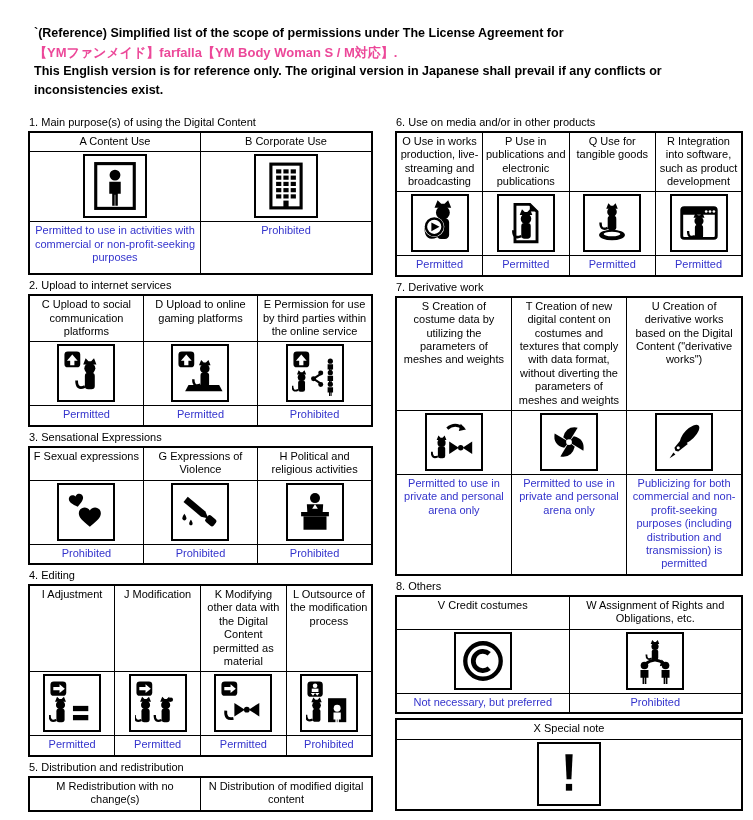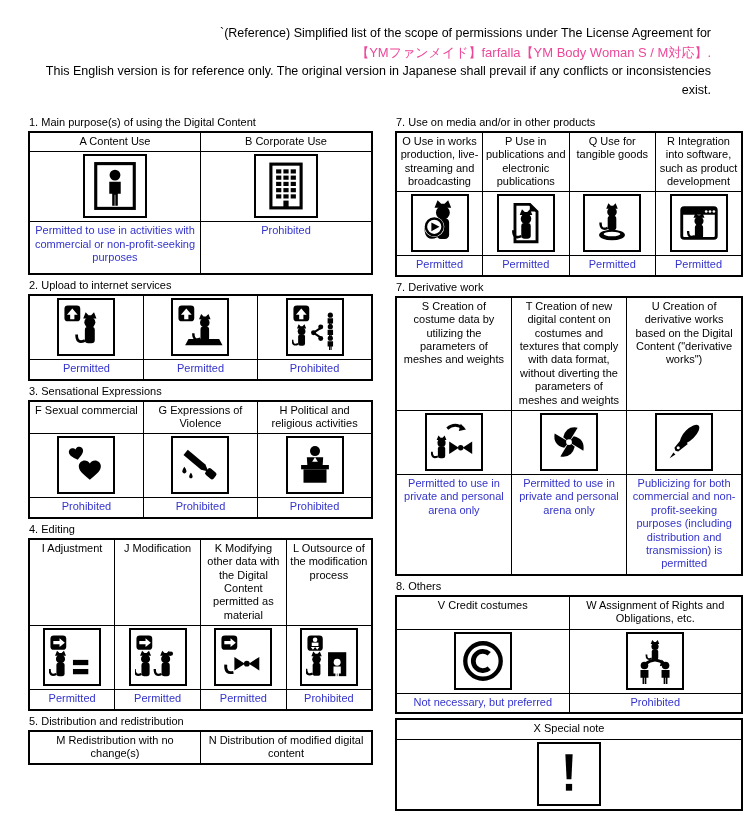--- a/index.html
+++ b/index.html
@@ -1,21 +1,21 @@
 <!DOCTYPE html>
 <html><head>
 <meta charset="utf-8">
 <style>
   html,body{margin:0;padding:0;background:#ffffff;}
   .page{
     width:753px;min-height:820px;background:#fff;box-sizing:border-box;
     font-family:"Liberation Sans","DejaVu Sans",sans-serif;color:#000;
   }
   .title-block{
-    text-align:right;font-weight:normal;font-size:12.5px;line-height:1.5;
+    text-align:left;font-weight:bold;font-size:12.5px;line-height:1.5;
     padding:24px 42px 6px 34px;
   }
   .title-line2{color:#ec4899;font-size:13px;}
   .columns{display:flex;gap:22px;padding:10px 6px 0 28px;align-items:flex-start;}
   .col-left{width:345px;flex:0 0 345px;}
   .col-right{width:348px;flex:0 0 348px;}
   .section{margin-bottom:4px;}
   .section-heading{font-size:11px;margin:0 0 3px 1px;}
   table.perm{border-collapse:collapse;width:100%;table-layout:fixed;border:2.5px solid #000;background:#fff;}
   table.perm td{border:1.5px solid #000;font-size:11px;line-height:1.22;text-align:center;vertical-align:top;padding:2px 3px 3px 3px;}
@@ -89,20 +89,25 @@
             <td class="status tall">Prohibited</td>
           </tr>
         </tbody>
           </table>
       </div>
 
       <div class="section">
         <div class="section-heading">2. Upload to internet services</div>
         <table class="perm">
           <tbody>
+              <tr>
+            <td>C Upload to social communication platforms</td>
+            <td>D Upload to online gaming platforms</td>
+            <td>E Permission for use by third parties within the online service</td>
+          </tr>
           <tr>
             <td class="ic">
                   <div class="icon-box">
                     <svg viewBox="0 0 48 48" xmlns="http://www.w3.org/2000/svg" fill="#000">
                       <rect x="1.5" y="1.5" width="16.5" height="16.5" rx="3.5"></rect>
                       <path fill="#fff" d="M9.7 4.6l5.6 6.6h-3.4v4.6H7.5v-4.6H4.1z"></path>
                       <g transform="translate(28,30) scale(1.15)">
                         <g fill="#000">
                           <path d="M-6 -13l2.2-5.5 2.6 2.6h2.4l2.6-2.6L6 -13z"></path>
                           <circle cx="0" cy="-9.5" r="5"></circle>
@@ -170,21 +175,21 @@
           </tr>
         </tbody>
           </table>
       </div>
 
       <div class="section">
         <div class="section-heading">3. Sensational Expressions</div>
         <table class="perm">
           <tbody>
               <tr>
-            <td>F Sexual commercial</td>
+            <td>F Sexual expressions</td>
             <td>G Expressions of Violence</td>
             <td>H Political and religious activities</td>
           </tr>
           <tr>
             <td class="ic">
                   <div class="icon-box">
                     <svg viewBox="0 0 48 48" xmlns="http://www.w3.org/2000/svg" fill="#000">
                       <path transform="translate(14,12) rotate(-12) scale(0.75)" d="M0 9C-7 3.5-10 .5-10-3.2-10-6.5-7.3-8.5-4.7-8.5-2.8-8.5-1-7.5 0-5.8 1-7.5 2.8-8.5 4.7-8.5 7.3-8.5 10-6.5 10-3.2 10 .5 7 3.5 0 9z"></path>
                       <path transform="translate(28,29) rotate(0) scale(1.15)" d="M0 9C-7 3.5-10 .5-10-3.2-10-6.5-7.3-8.5-4.7-8.5-2.8-8.5-1-7.5 0-5.8 1-7.5 2.8-8.5 4.7-8.5 7.3-8.5 10-6.5 10-3.2 10 .5 7 3.5 0 9z"></path>
                     </svg>
@@ -336,21 +341,21 @@
 
         </tbody>
           </table>
       </div>
 
     </div>
 
     <div class="col-right">
 
       <div class="section">
-        <div class="section-heading">7. Use on media and/or in other products</div>
+        <div class="section-heading">6. Use on media and/or in other products</div>
         <table class="perm">
           <tbody>
               <tr>
             <td>O Use in works production, live-streaming and broadcasting</td>
             <td>P Use in publications and electronic publications</td>
             <td>Q Use for tangible goods</td>
             <td>R Integration into software, such as product development</td>
           </tr>
           <tr>
             <td class="ic">

